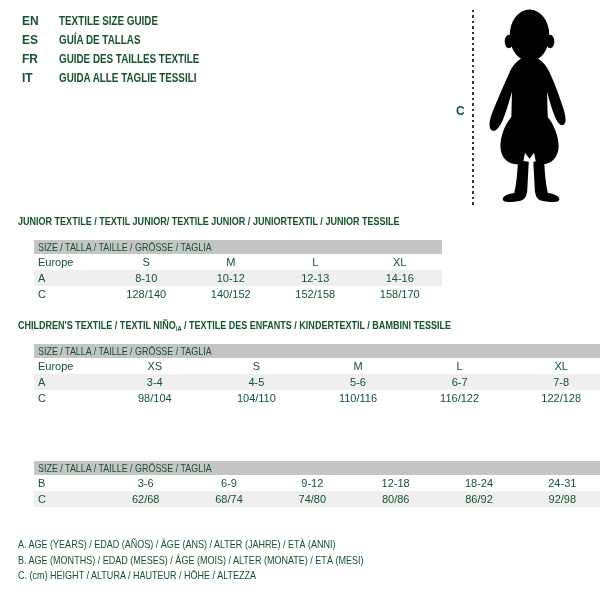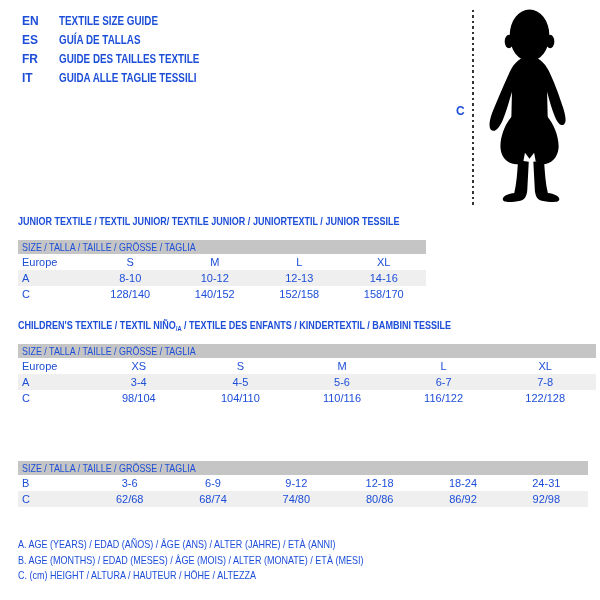--- a/index.html
+++ b/index.html
@@ -1,18 +1,18 @@
 <!DOCTYPE html>
 <html><head>
 <meta charset="utf-8">
 <style>
   html,body{margin:0;padding:0;background:#fff;}
   .canvas{
     position:relative;width:600px;height:600px;background:#ffffff;
-    font-family:"Liberation Sans",sans-serif;color:#1d4ed8;overflow:hidden;
+    font-family:"Liberation Sans",sans-serif;color:#14532d;overflow:hidden;
   }
   
   .cond{display:inline-block;transform:scaleX(.82);transform-origin:0 50%;white-space:nowrap;}
   .cond85{display:inline-block;transform:scaleX(.85);transform-origin:0 50%;white-space:nowrap;}
 
   
   .lang-list{position:absolute;top:11px;left:22px;}
   .lang-row{display:flex;height:19px;align-items:center;}
   .lang-code{width:37px;font-weight:700;font-size:12px;}
   .lang-text{font-weight:700;font-size:12px;}
@@ -24,21 +24,21 @@
   }
   .height-label{position:absolute;left:456px;top:104px;font-size:12px;font-weight:700;}
   .baby-svg{position:absolute;left:486px;top:8px;width:84px;height:198px;}
 
   
   .tbl-title{position:absolute;left:18px;font-size:11px;font-weight:700;white-space:nowrap;}
   .t1-title{top:215px;}
   .t2-title{top:319px;}
   .t3-title{top:423px;line-height:15px;}
   .sub{font-size:7px;vertical-align:-2px;}
-  .size-table{position:absolute;left:18px;}
+  .size-table{position:absolute;left:34px;}
   .t1{top:240px;width:408px;}
   .t2{top:344px;width:578px;}
   .t3{top:461px;width:570px;}
   .size-header{height:14px;background:#c5c5c5;display:flex;align-items:center;padding-left:4px;font-size:10.5px;}
   .trow{display:grid;height:16px;align-items:center;font-size:11px;}
   .t1 .trow{grid-template-columns:70px repeat(4,1fr);}
   .t2 .trow{grid-template-columns:70px repeat(5,1fr);}
   .t3 .trow{grid-template-columns:70px repeat(6,1fr);}
   .trow.shaded{background:#efefef;}
   .tlabel{padding-left:4px;text-align:left;}

